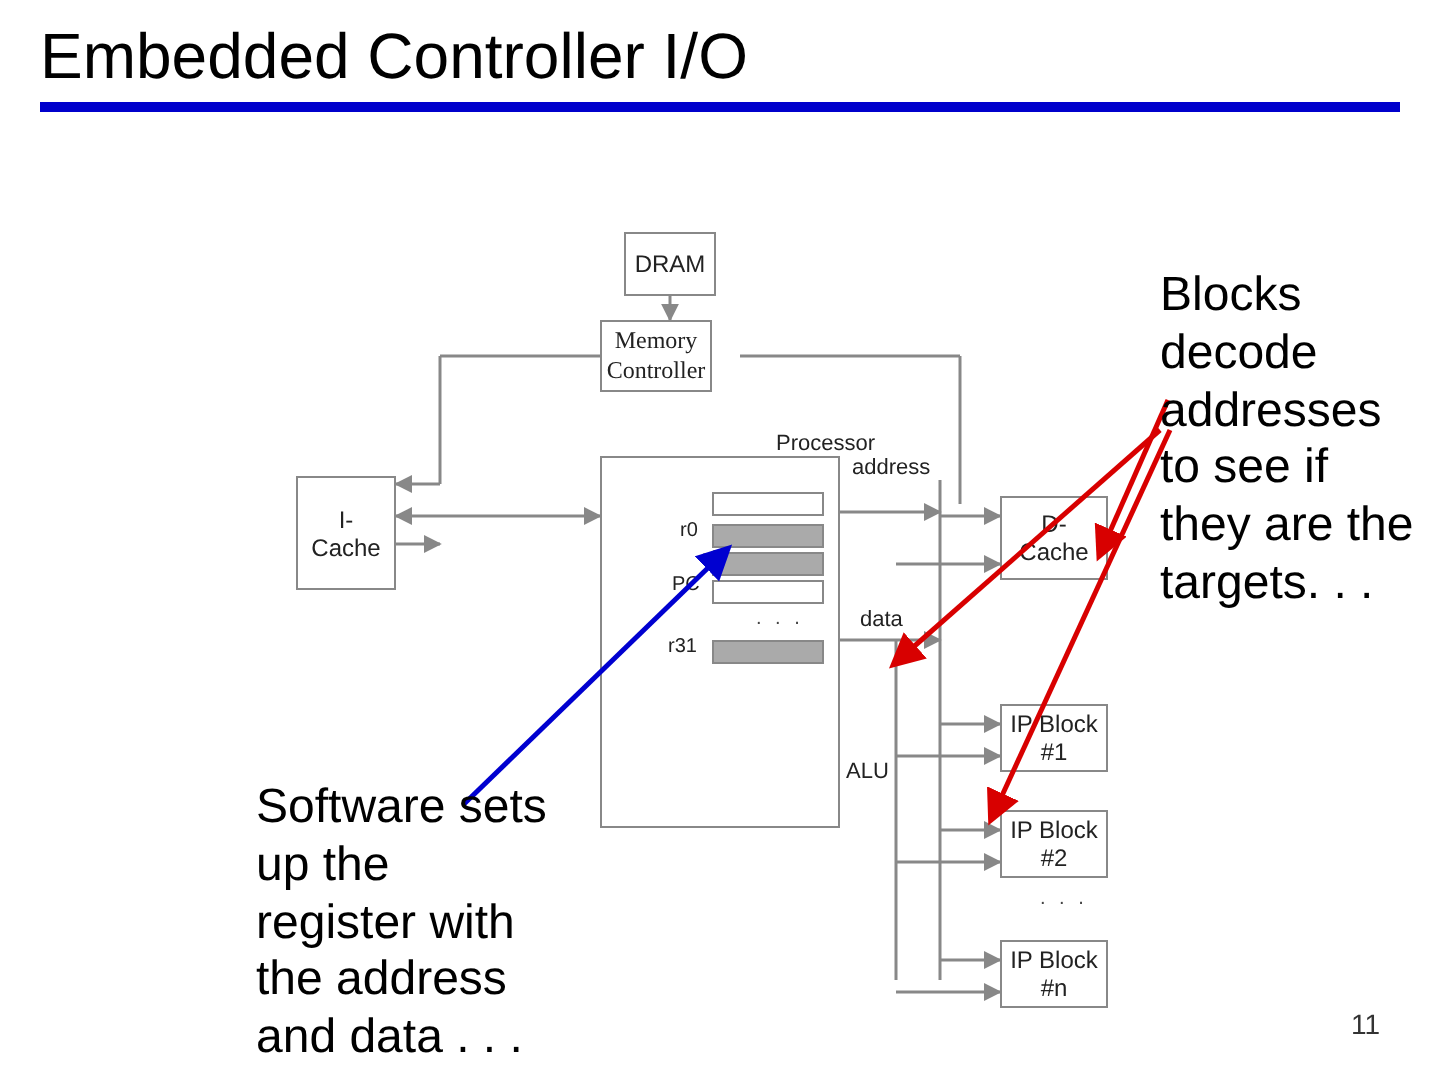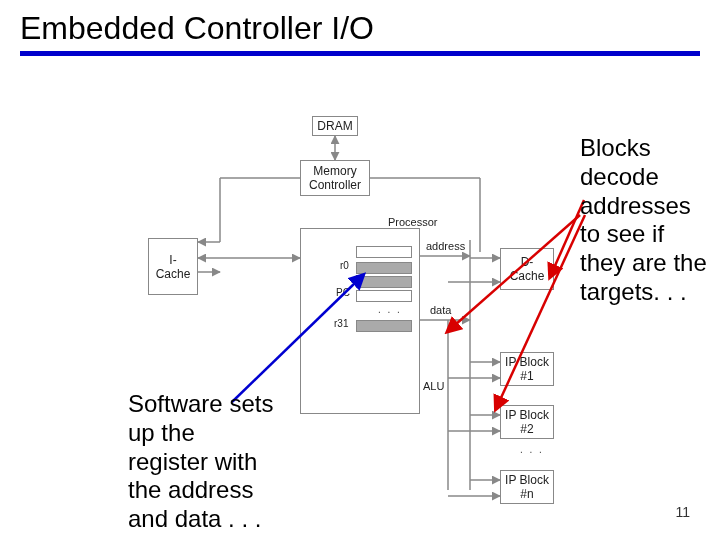--- a/index.html
+++ b/index.html
@@ -123,23 +123,23 @@
 
       <line x1="470" y1="480" x2="500" y2="480" marker-end="url(#ah)"></line>
       <line x1="448" y1="496" x2="500" y2="496" marker-end="url(#ah)"></line>
     </g>
 
     <g>
       <path d="M350 368 L350 380 L360 386 L350 392 L350 404 L382 396 L382 376 Z" fill="#fff" stroke="#888" stroke-width="1.5"></path>
     </g>
   </svg>
 
-  <div class="box" style="left:312px; top:116px; width:46px; height:20px;">DRAM</div>
+  <div class="box" style="left:312px; top:116px; width:46px; height:32px;">DRAM</div>
 
-  <div class="box" style="left:300px; top:160px; width:70px; height:36px; white-space:pre-line;">Memory
+  <div class="box" style="left:300px; top:160px; width:56px; height:36px; white-space:pre-line;font-family:Liberation Serif, serif;">Memory
 Controller</div>
 
   <div class="box" style="left:148px; top:238px; width:50px; height:57px;">I-Cache</div>
 
   <div class="box" style="left:300px; top:228px; width:120px; height:186px; justify-content:flex-start; align-items:flex-start; padding:0;"></div>
   <div class="lbl" style="left:368px; top:216px;margin-left:20px;">Processor</div>
 
   <div class="reg" style="left:356px; top:246px; width:56px; background:#fff;"></div>
   <div class="reg-lbl" style="left:336px; top:244px;margin-top:43px;">PC</div>
 
@@ -150,21 +150,21 @@
   <div class="reg-lbl" style="left:340px; top:274px;padding-left:11px;">r1</div>
 
   <div class="reg" style="left:356px; top:290px; width:56px; background:#fff;"></div>
   <div class="dots-v" style="left:378px; top:304px;">. . .</div>
 
   <div class="reg" style="left:356px; top:320px; width:56px;"></div>
   <div class="reg-lbl" style="left:334px; top:318px;">r31</div>
 
   <div class="lbl" style="left:384px; top:380px;margin-left:39px;">ALU</div>
 
-  <div class="lbl" style="left:426px; top:240px;text-align:right;">address</div>
+  <div class="lbl" style="left:426px; top:228px;text-align:right;">address</div>
   <div class="lbl" style="left:430px; top:304px;">data</div>
 
   <div class="box" style="left:500px; top:248px; width:54px; height:42px;">D-Cache</div>
 
   <div class="box" style="left:500px; top:352px; width:54px; height:34px; white-space:pre-line;">IP Block
 #1</div>
   <div class="box" style="left:500px; top:405px; width:54px; height:34px; white-space:pre-line;">IP Block
 #2</div>
   <div class="dots-v" style="left:520px; top:444px;">. . .</div>
   <div class="box" style="left:500px; top:470px; width:54px; height:34px; white-space:pre-line;">IP Block

